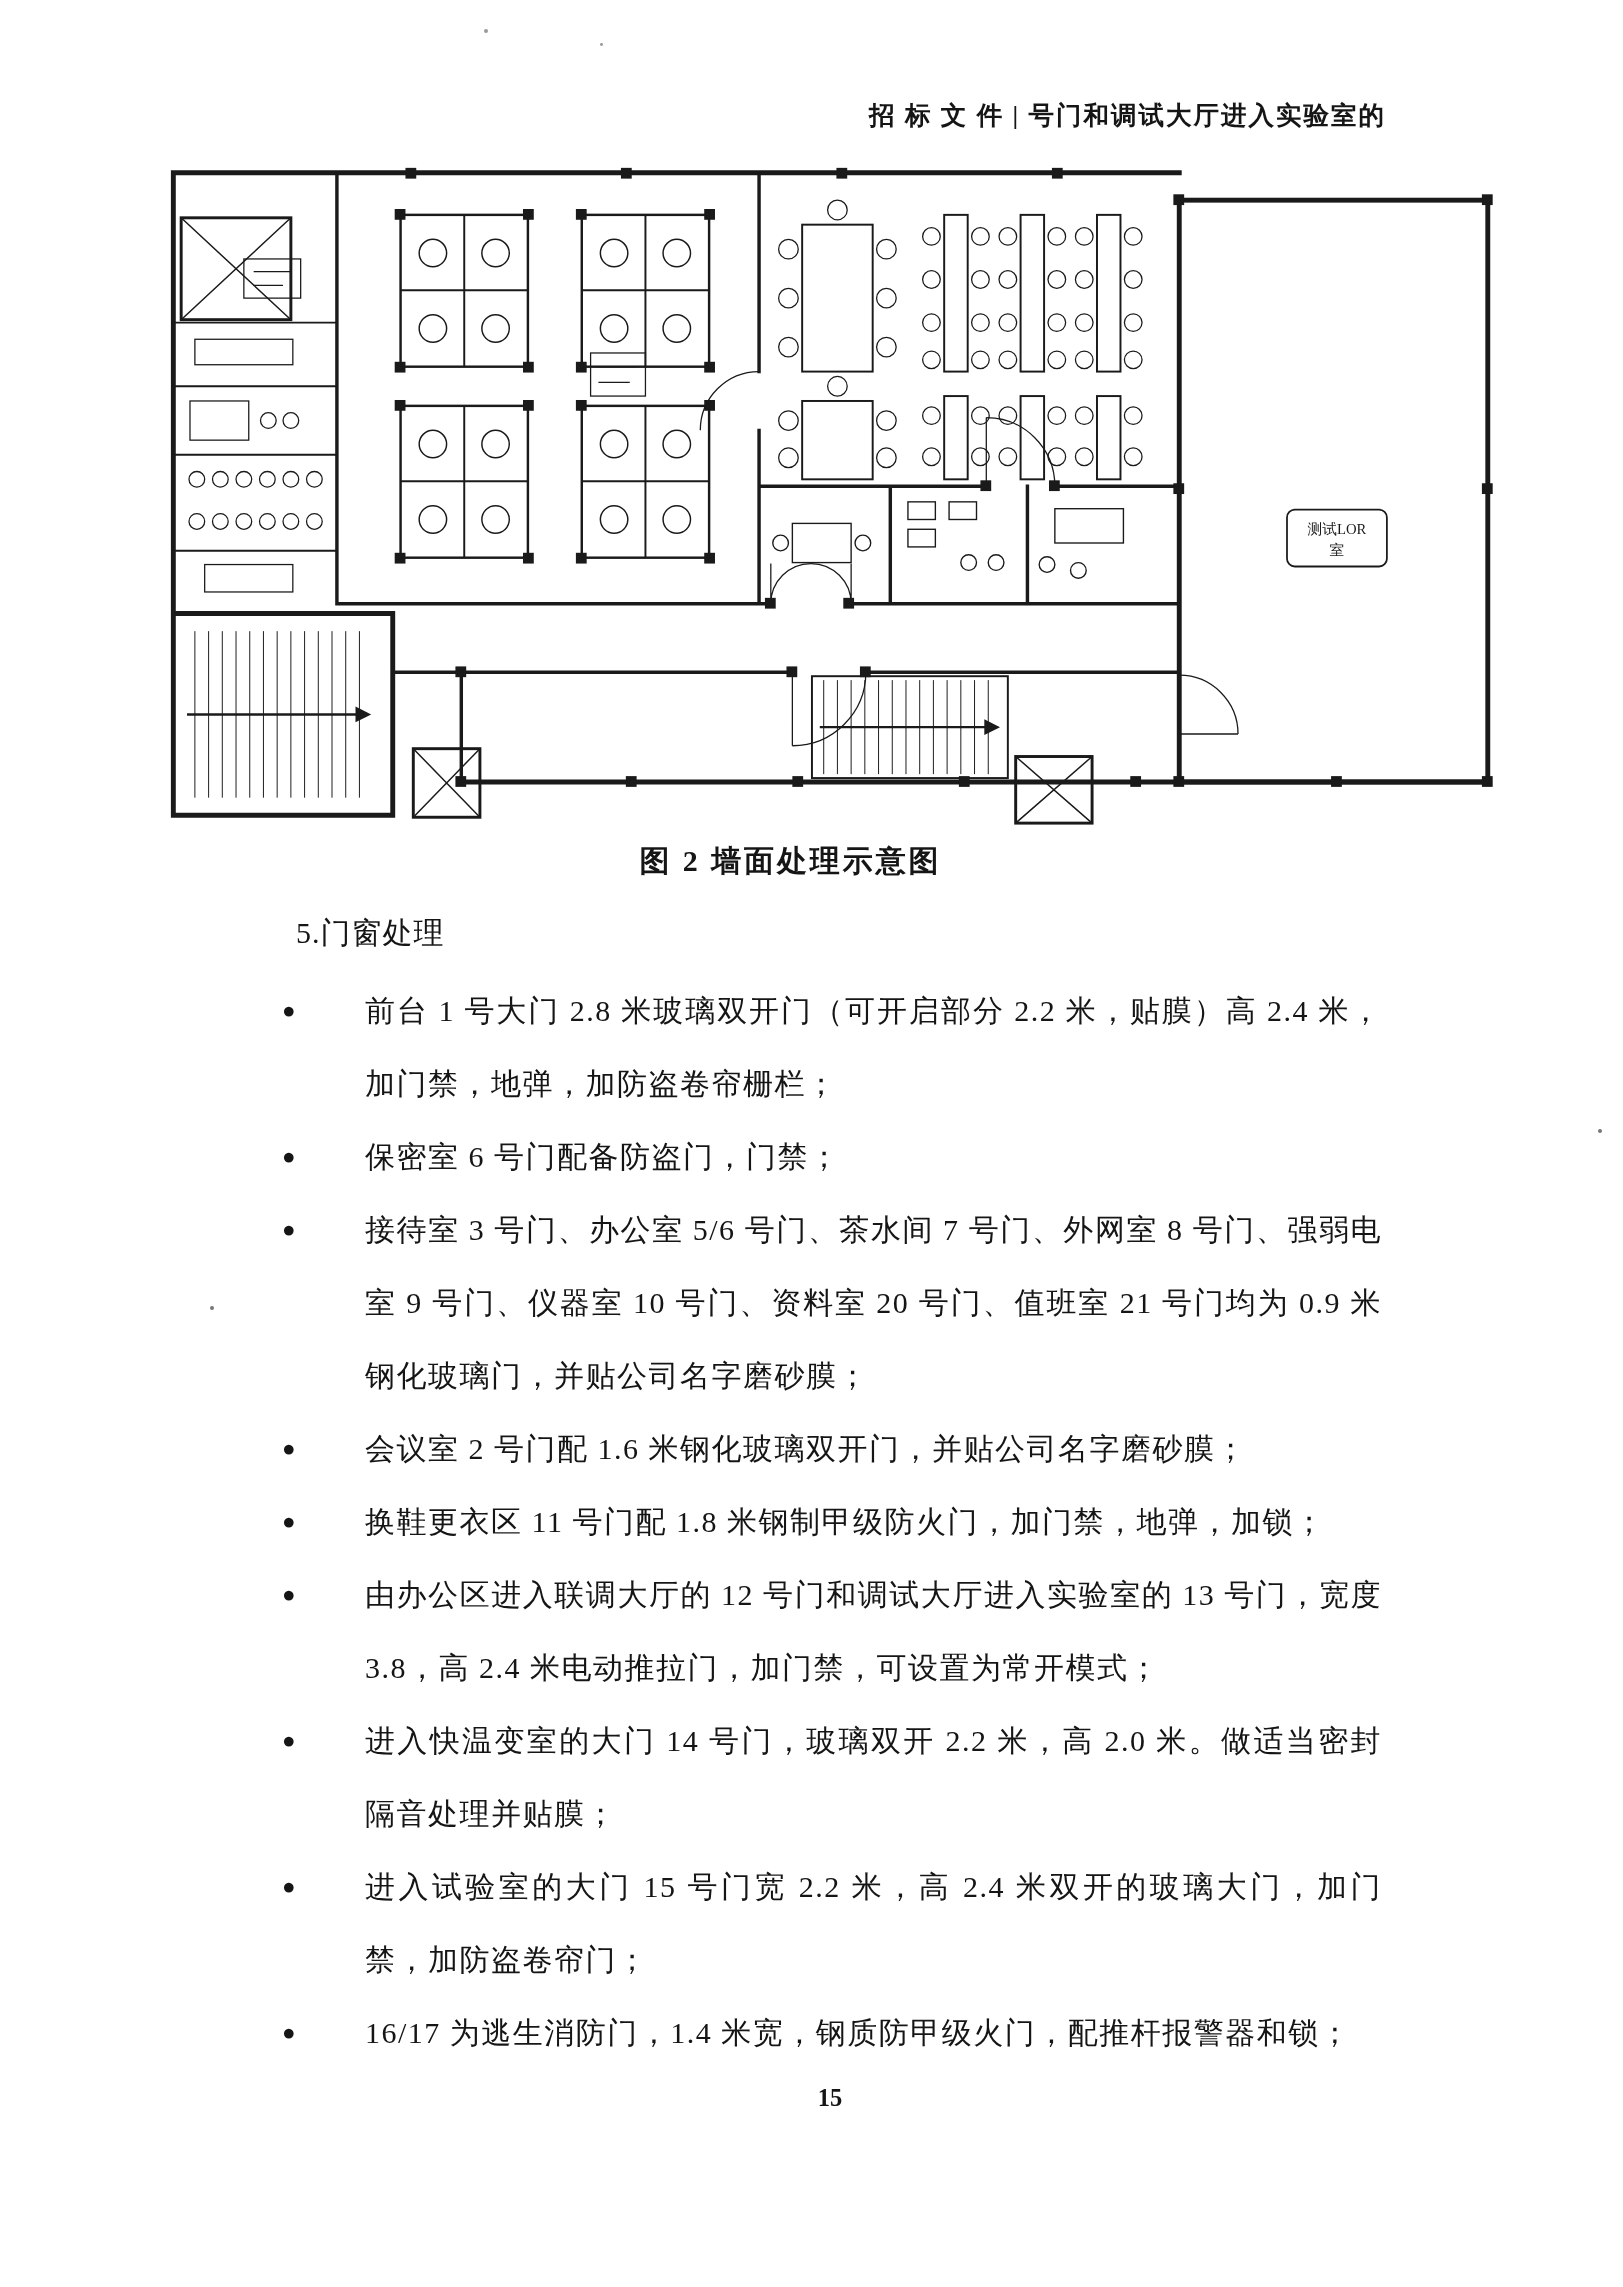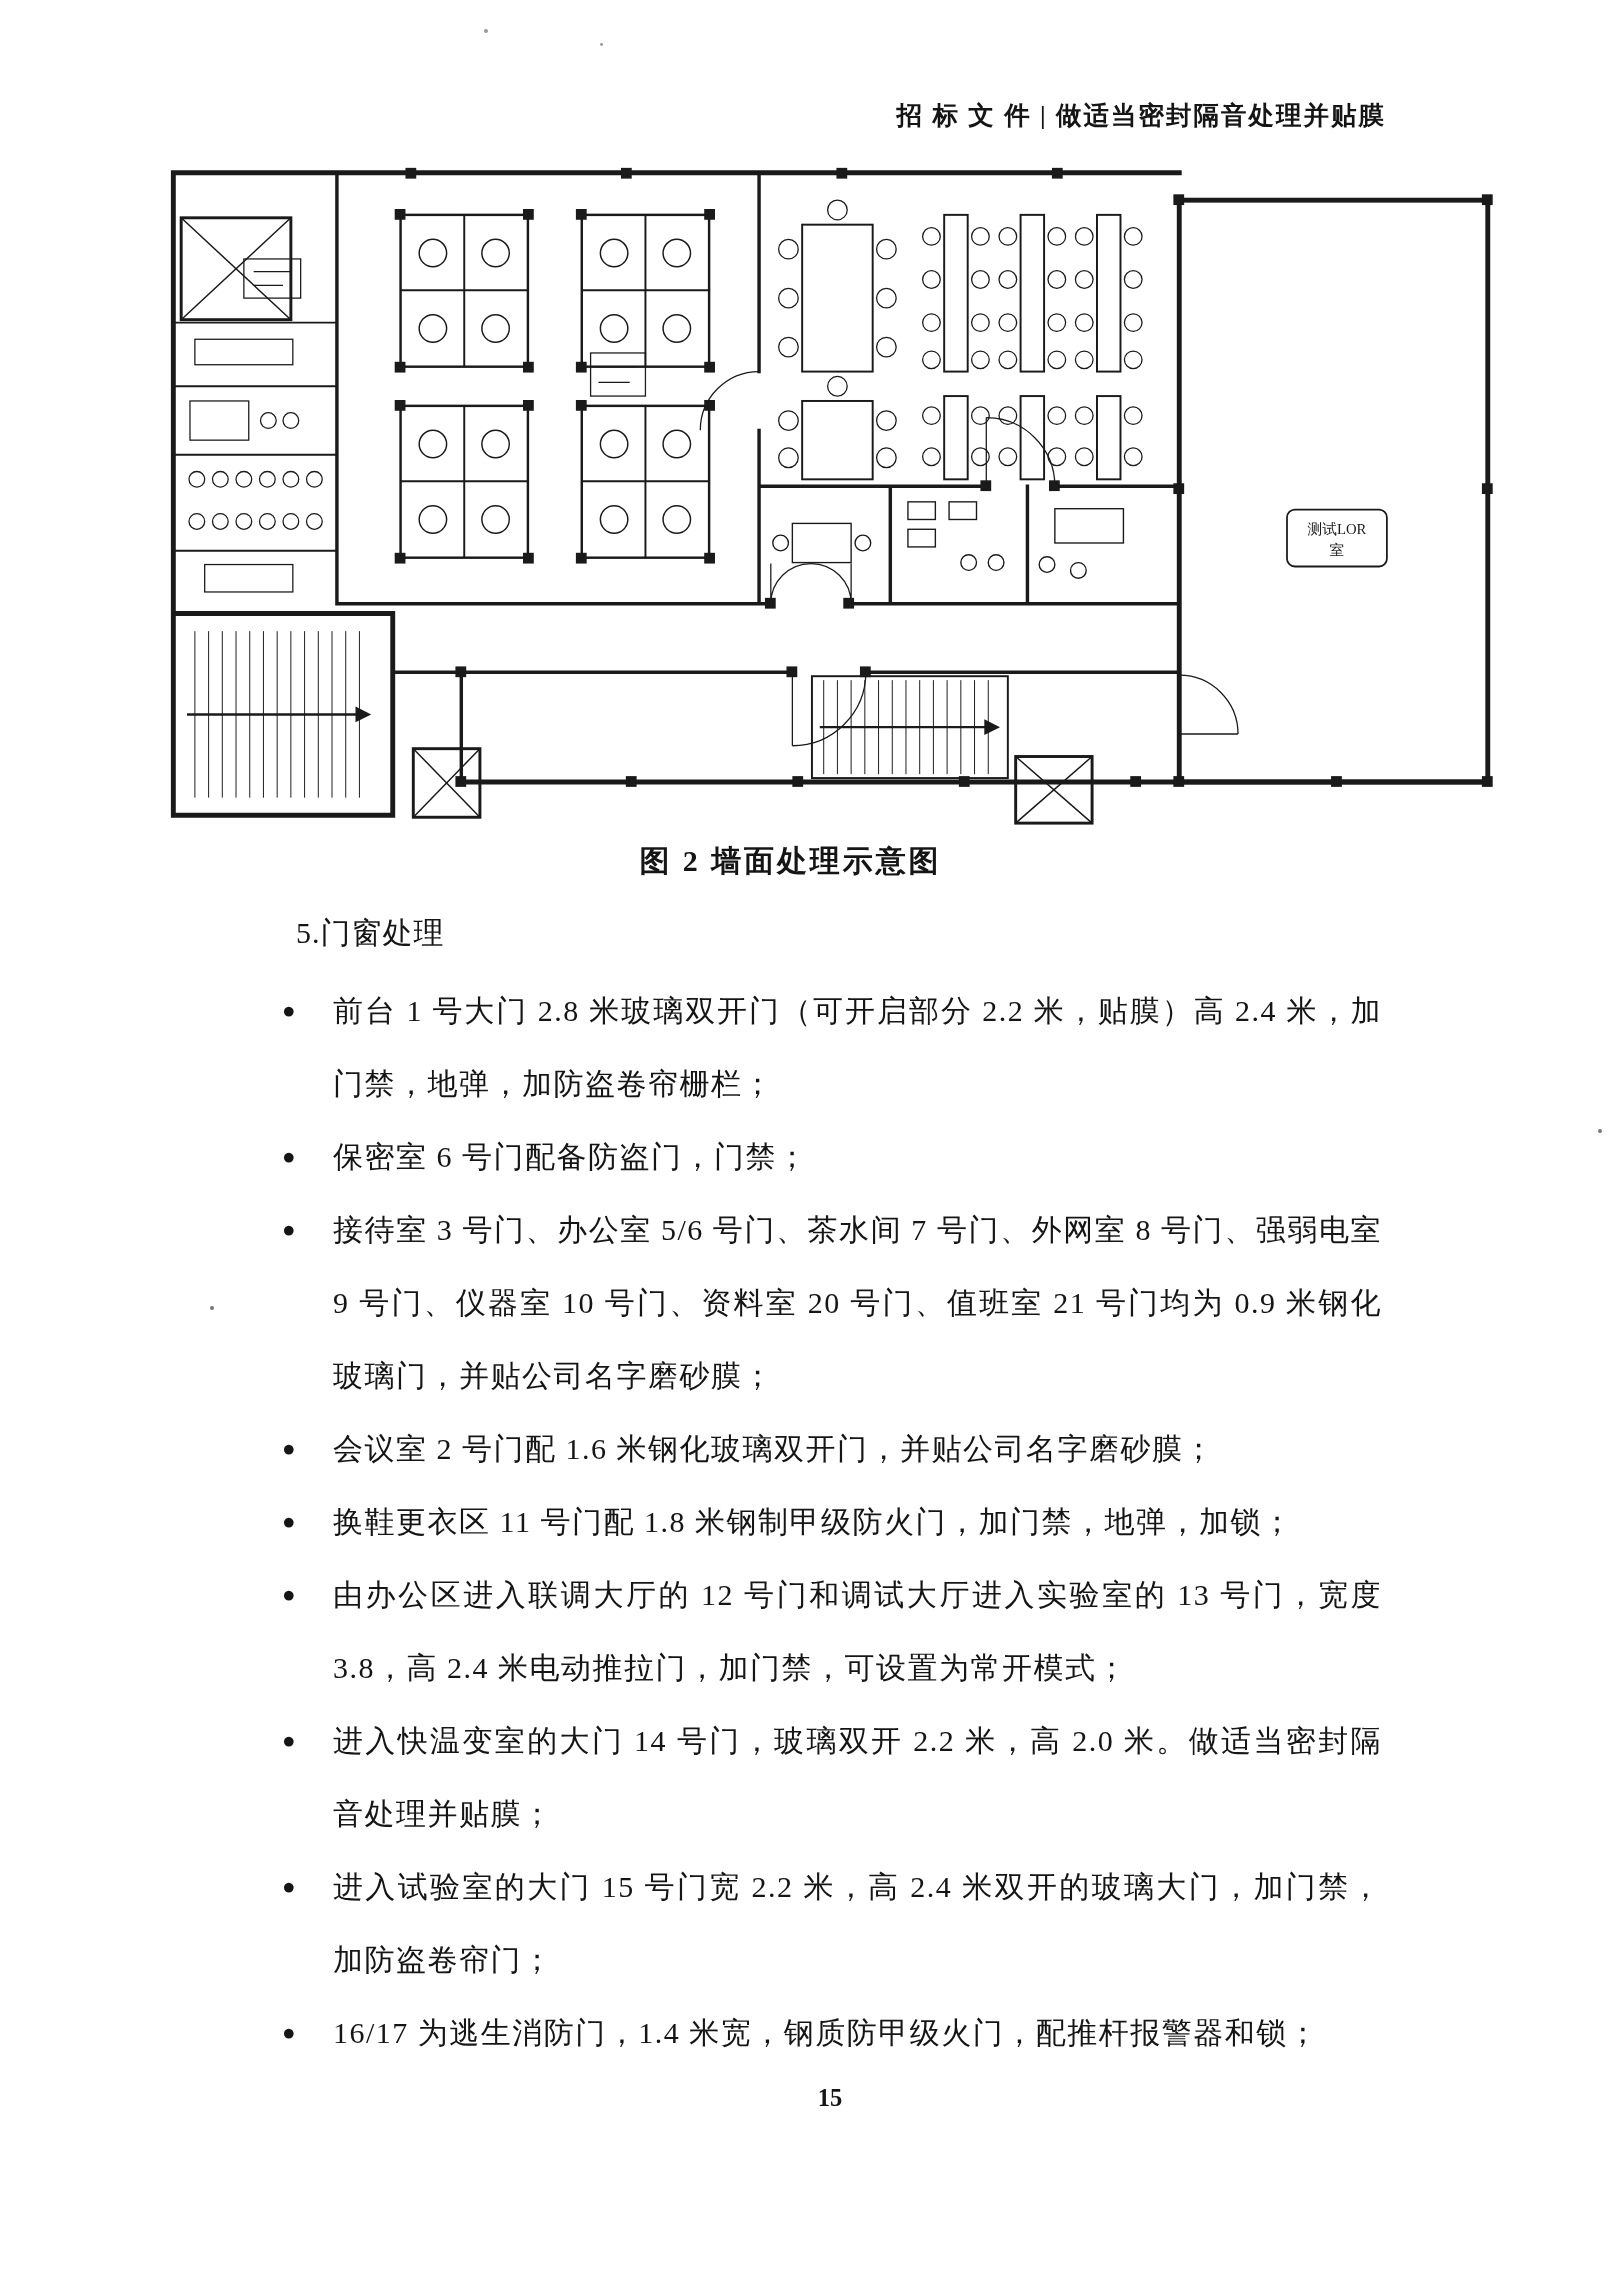--- a/index.html
+++ b/index.html
@@ -17,37 +17,37 @@
     position:absolute;top:841px;left:0;width:1549px;text-align:center;
     font-size:30px;font-weight:bold;letter-spacing:2.9px;padding-left:16px;
   }
   .heading{position:absolute;top:913px;left:296px;font-size:30px;letter-spacing:1px;}
   .bullets{
     position:absolute;top:974px;left:282px;width:1100px;
     list-style:none;margin:0;padding:0;
   }
   .bullets li{display:flex;align-items:flex-start;font-size:30px;line-height:73px;}
   .dot{flex:0 0 51px;width:51px;font-size:22.5px;line-height:73px;}
-  .btext{flex:1;text-align:justify;text-align-last:left;letter-spacing:1.5px;}
+  .btext{flex:1;text-align:justify;text-align-last:left;letter-spacing:1.5px;margin-left:32px;}
   .pagenum{
     position:absolute;top:2084px;left:0;width:1660px;text-align:center;
     font-size:24.5px;font-weight:bold;
   }
   .speck{position:absolute;width:3.9px;height:3.9px;border-radius:50%;background:#9a9a9a;}
   .speck.s1{left:484px;top:29px;}
   .speck.s2{left:600px;top:43px;width:2.9px;height:2.9px;}
   .speck.s3{left:210px;top:1306px;background:#777;}
   .speck.s4{left:1598px;top:1129px;background:#777;}
 </style>
 </head>
 <body>
 
 <div class="page">
 
-  <div class="header">招 标 文 件 | 做适当密封隔音处理并贴膜</div>
+  <div class="header">招 标 文 件 | 号门和调试大厅进入实验室的</div>
 
   <div class="speck s1"></div>
   <div class="speck s2"></div>
   <div class="speck s3"></div>
   <div class="speck s4"></div>
 
   <div class="plan">
     <svg viewBox="0 0 1364 682">
       <defs>
         <g id="pod" stroke="#1a1a1a" fill="none">

